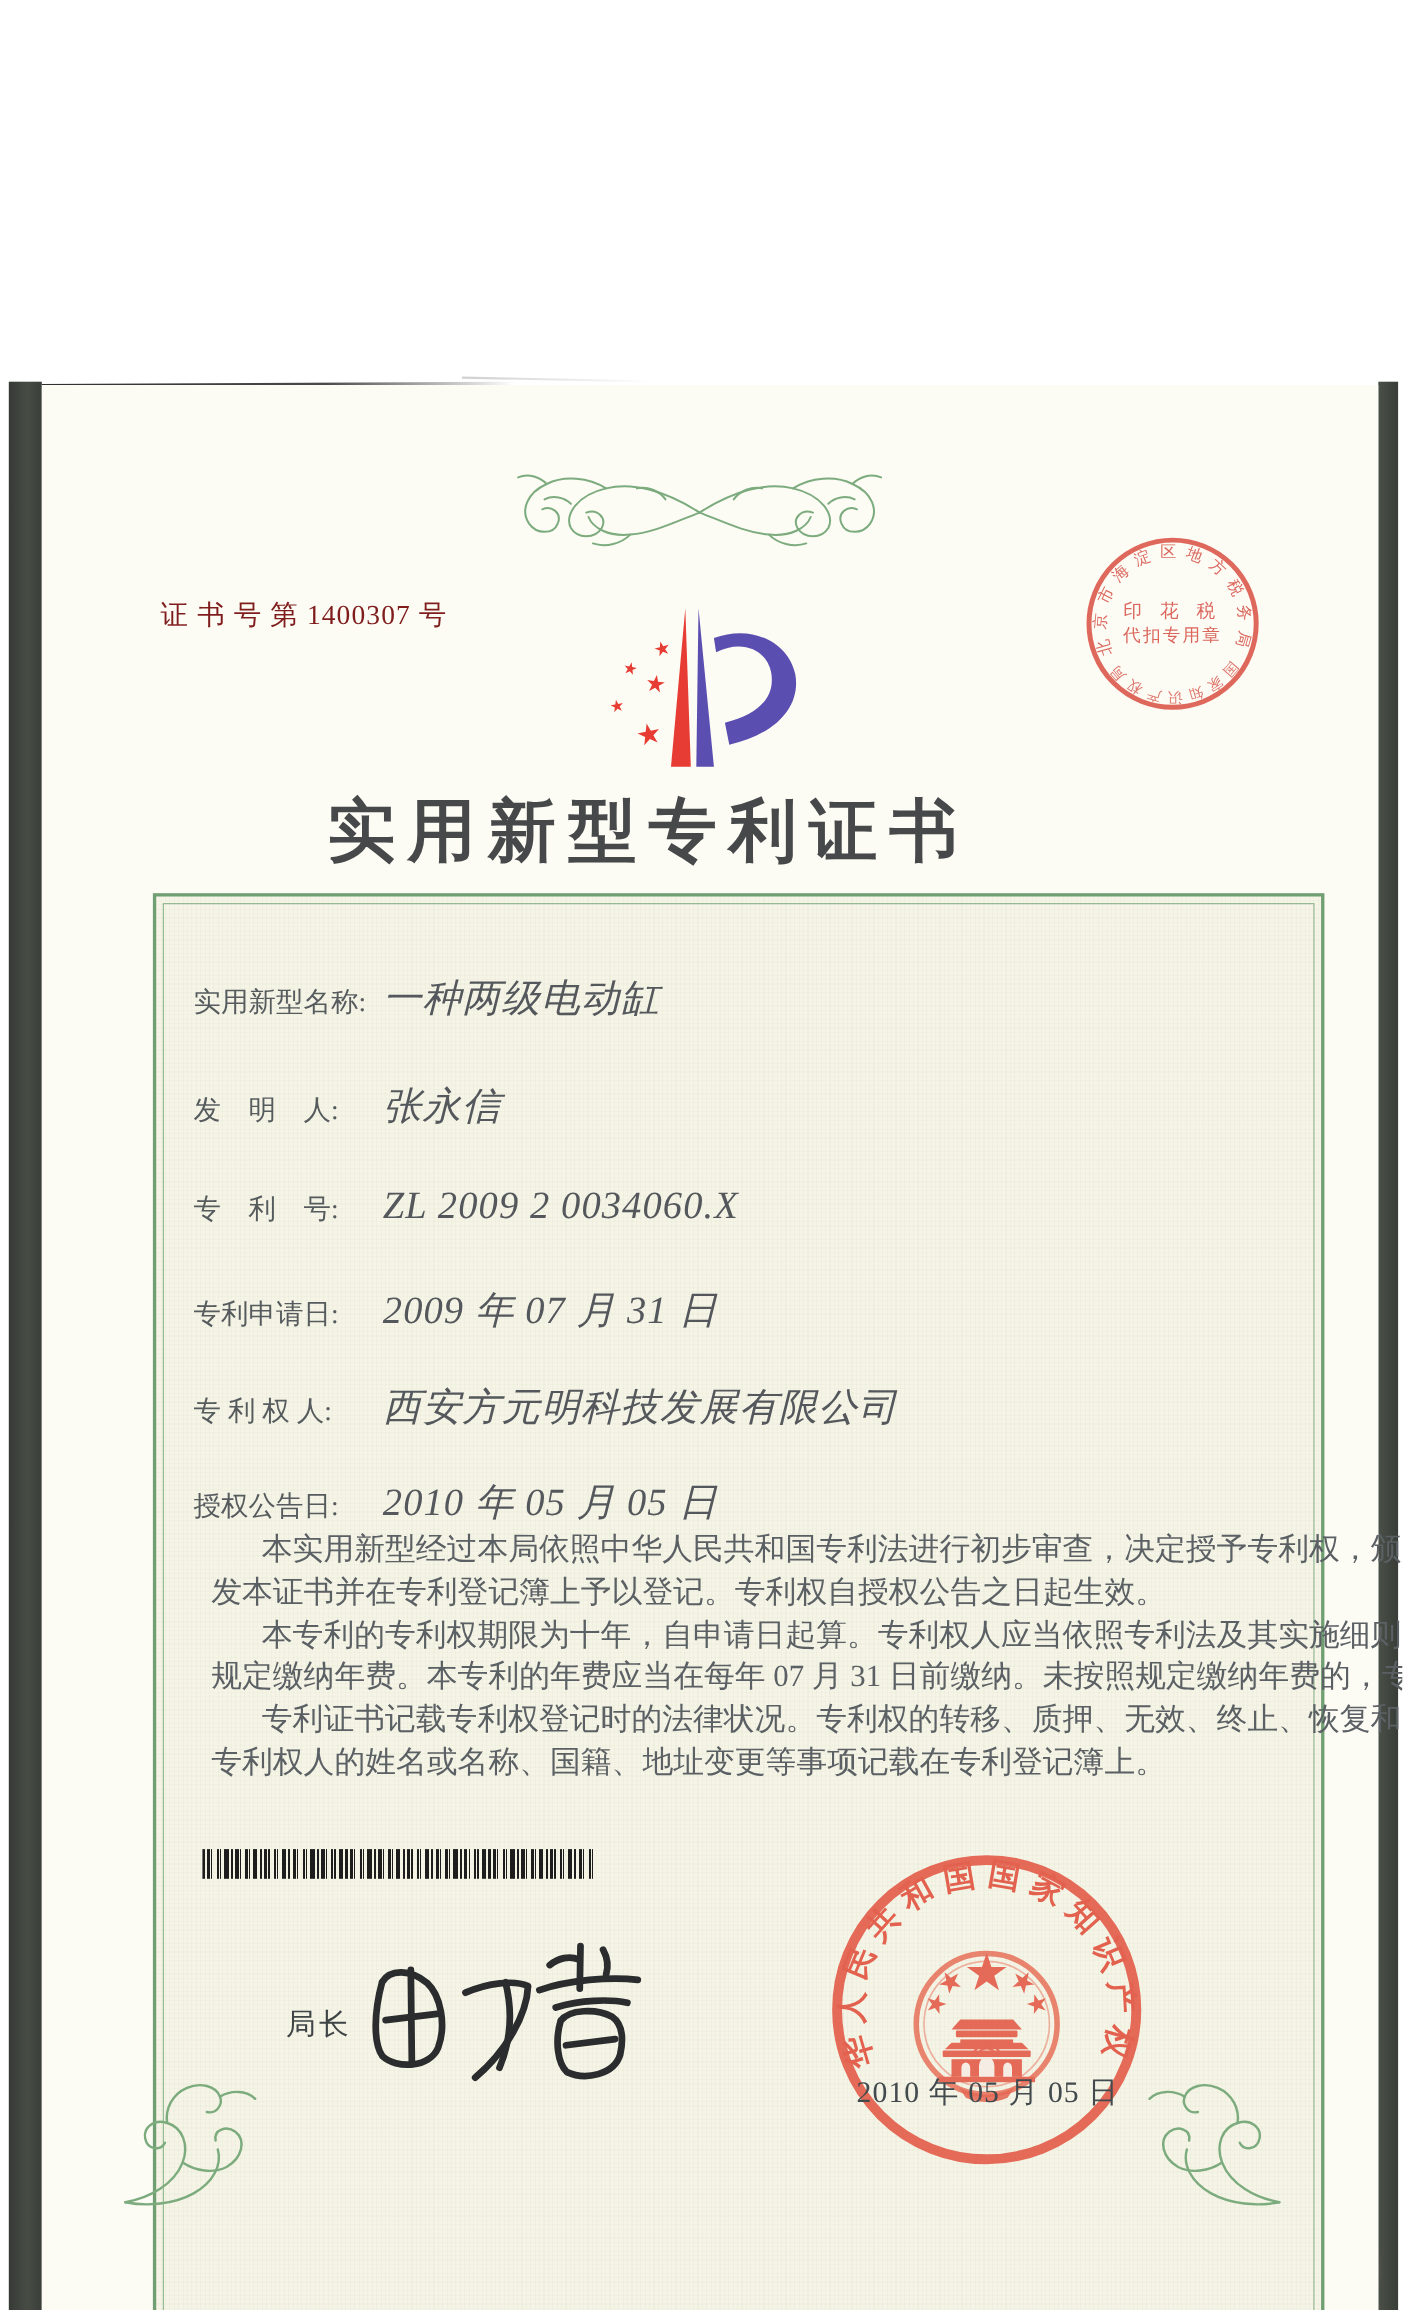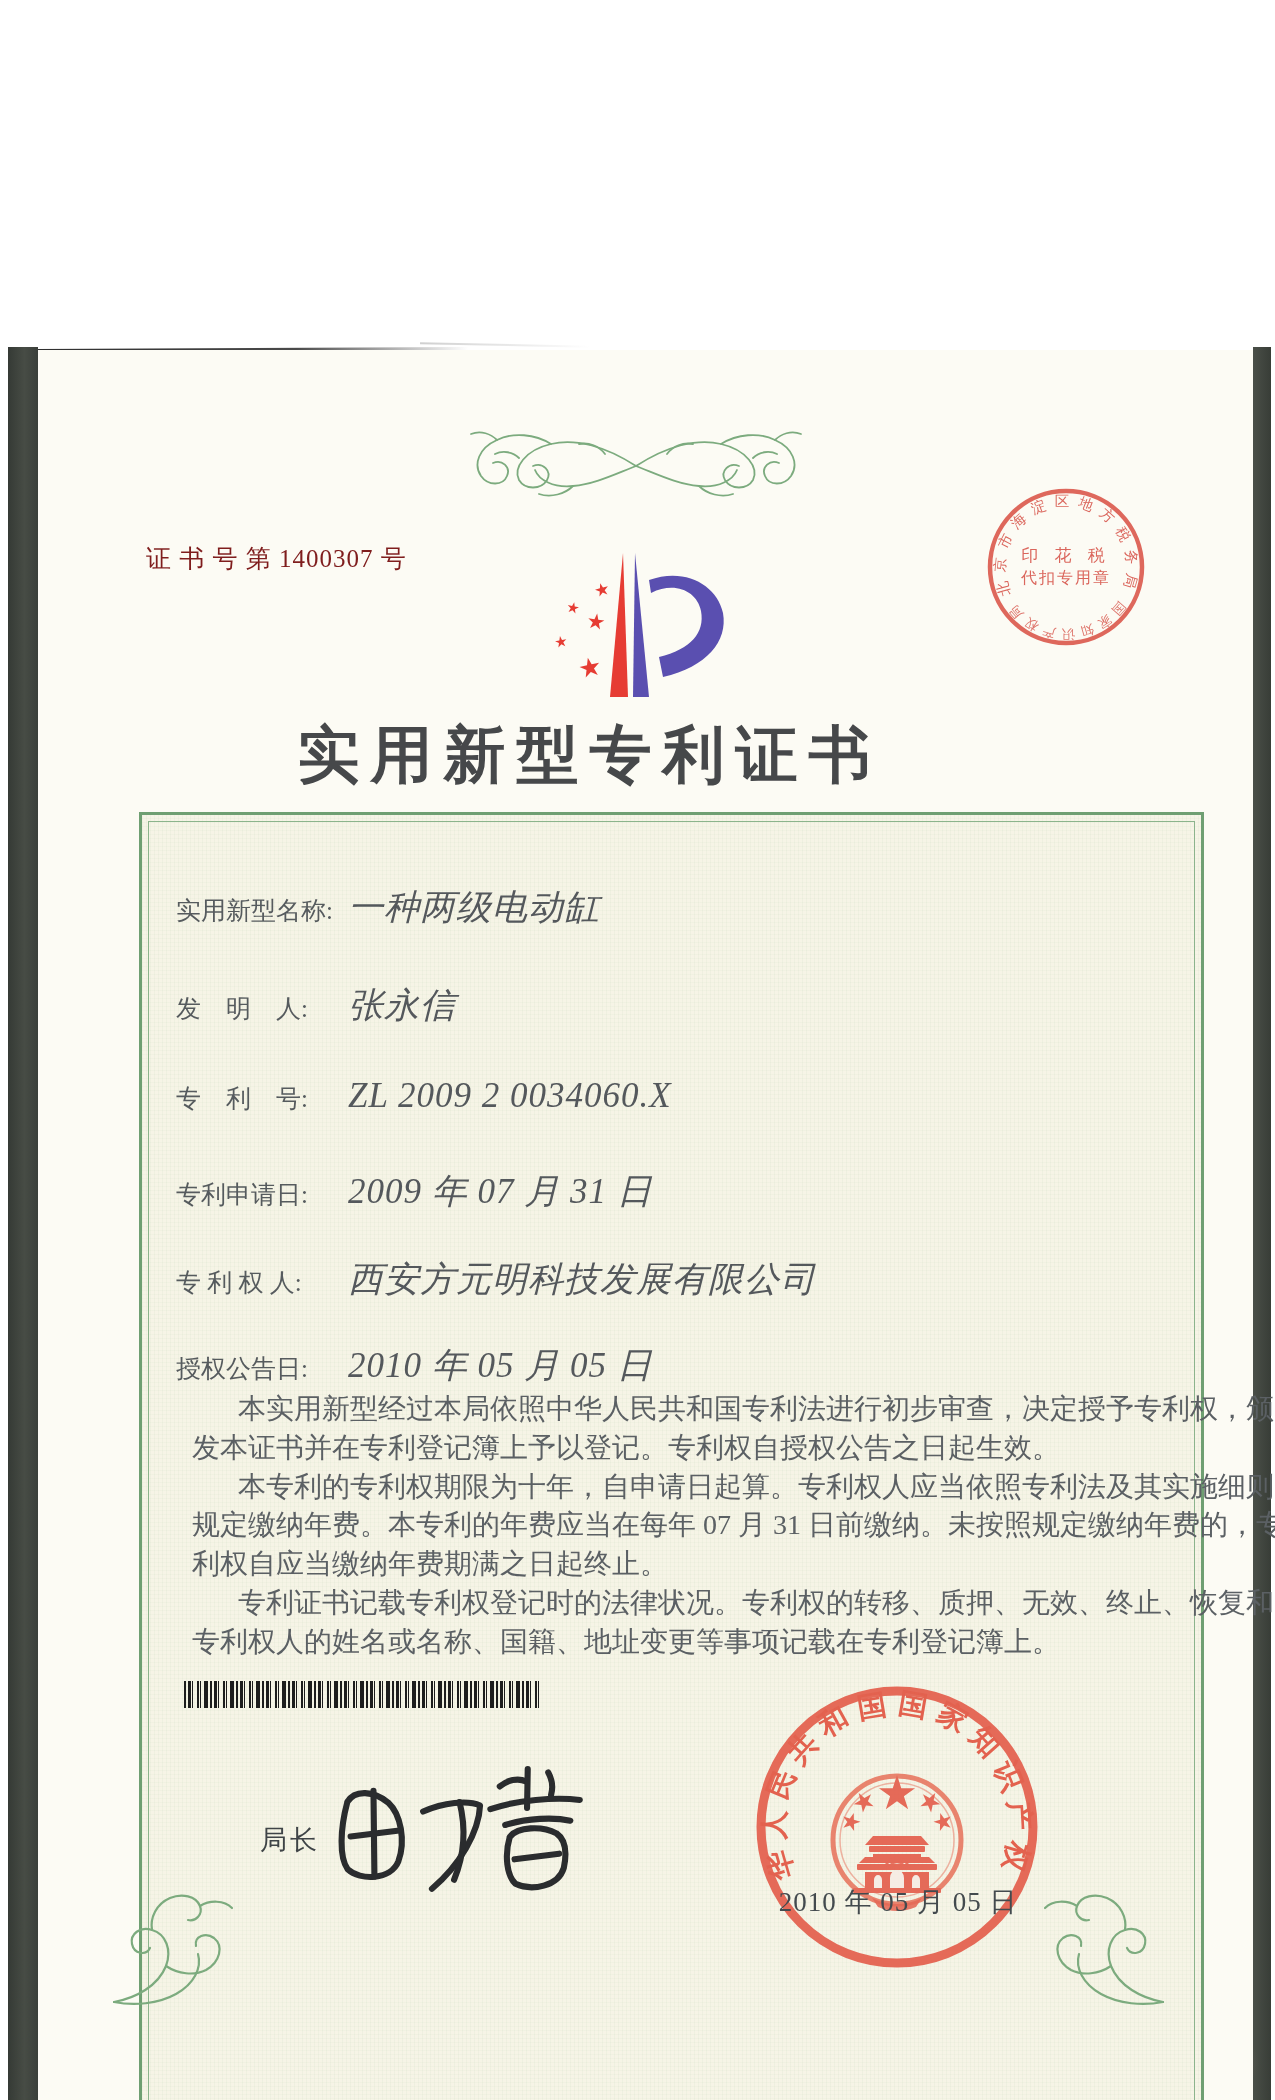--- a/index.html
+++ b/index.html
@@ -170,21 +170,20 @@
       <span class="lbl">授权公告日:</span>
       <span class="val">2010 年 05 月 05 日</span>
     </div>
   </div>
 
   <div class="body-text">
     <div class="ln indent">本实用新型经过本局依照中华人民共和国专利法进行初步审查，决定授予专利权，颁</div>
     <div class="ln">发本证书并在专利登记簿上予以登记。专利权自授权公告之日起生效。</div>
     <div class="ln indent">本专利的专利权期限为十年，自申请日起算。专利权人应当依照专利法及其实施细则</div>
     <div class="ln">规定缴纳年费。本专利的年费应当在每年 07 月 31 日前缴纳。未按照规定缴纳年费的，专</div>
-    <div class="ln">利权自应当缴纳年费期满之日起终止。</div>
     <div class="ln indent">专利证书记载专利权登记时的法律状况。专利权的转移、质押、无效、终止、恢复和</div>
     <div class="ln">专利权人的姓名或名称、国籍、地址变更等事项记载在专利登记簿上。</div>
   </div>
 
   <div class="barcode"></div>
 
   <div class="director">局长</div>
   <svg class="signature" viewBox="0 0 260 140" fill="none" stroke="#2a2c2e" stroke-width="6" stroke-linecap="round" stroke-linejoin="round">
     <path d="M18 40 C10 66 8 94 16 106 C28 118 58 118 66 100 C74 80 70 54 58 42 C44 30 26 28 18 40"></path>
     <path d="M20 74 L66 70"></path>

